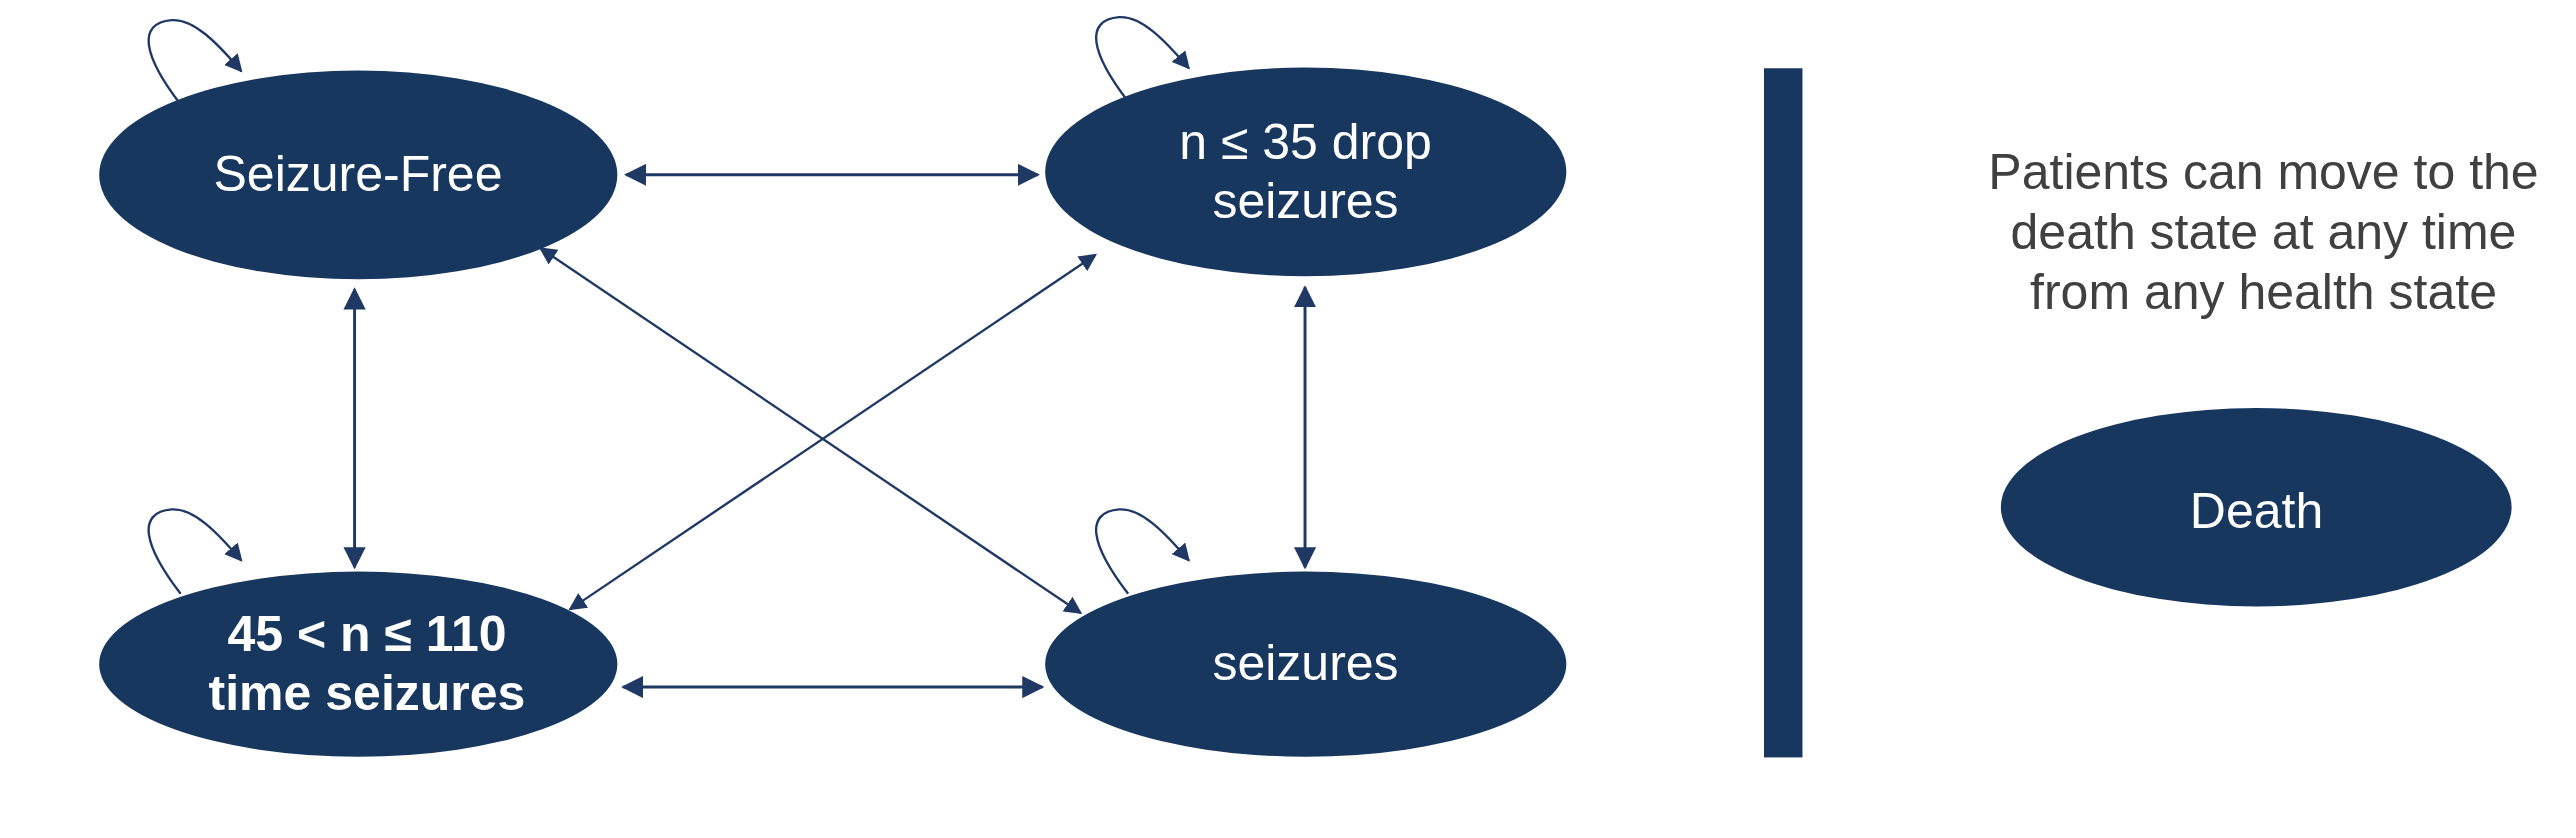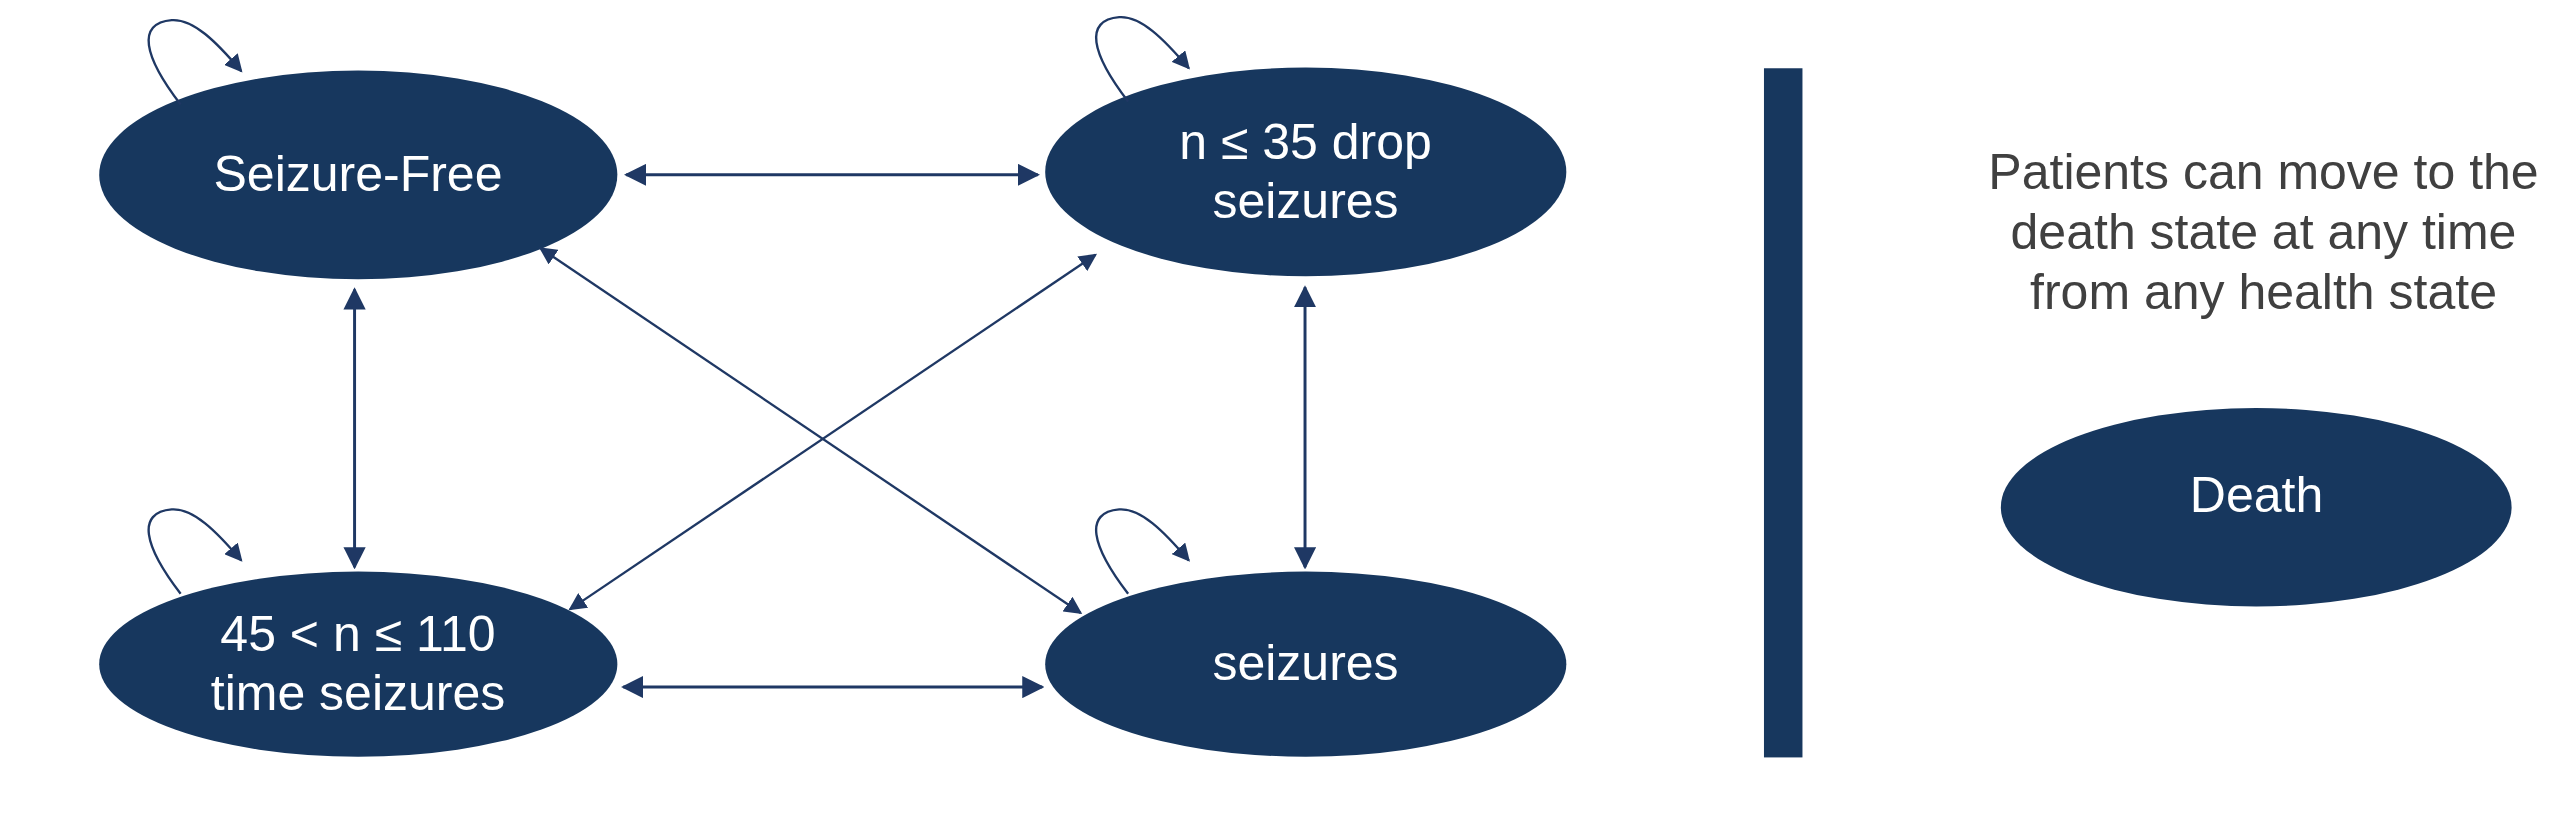--- a/index.html
+++ b/index.html
@@ -30,23 +30,23 @@
     top: 142px;
     width: 677px;
     text-align: center;
     color: #404040;
     font-size: 50px;
     line-height: 1.2;
   }
   .note .line { white-space: nowrap; }
   .lbl-seizure-free { left: 99px;  top: 70px;  width: 518px; height: 209px; }
   .lbl-n-le-45      { left: 1045px; top: 67px;  width: 521px; height: 209px; }
-  .lbl-45-n-110     { left: 99px;  top: 571px; width: 518px; height: 185px; }
+  .lbl-45-n-110     { left: 108px;  top: 571px; width: 518px; height: 185px; font-weight: bold; }
   .lbl-n-gt-110     { left: 1045px; top: 571px; width: 521px; height: 185px; }
-  .lbl-death        { left: 2001px; top: 396px; width: 511px; height: 198px; }
+  .lbl-death        { left: 2001px; top: 412px; width: 511px; height: 198px; }
 </style>
 </head>
 <body>
 
 <div class="canvas">
 
   <svg class="diagram-svg" viewBox="0 0 3480 1133">
     <defs>
       <marker id="arr" viewBox="0 0 10 10" refX="9" refY="5" markerWidth="7.5" markerHeight="7.5" orient="auto-start-reverse" markerUnits="strokeWidth">
         <path d="M 0 0 L 10 5 L 0 10 z" fill="#1F3864"></path>

